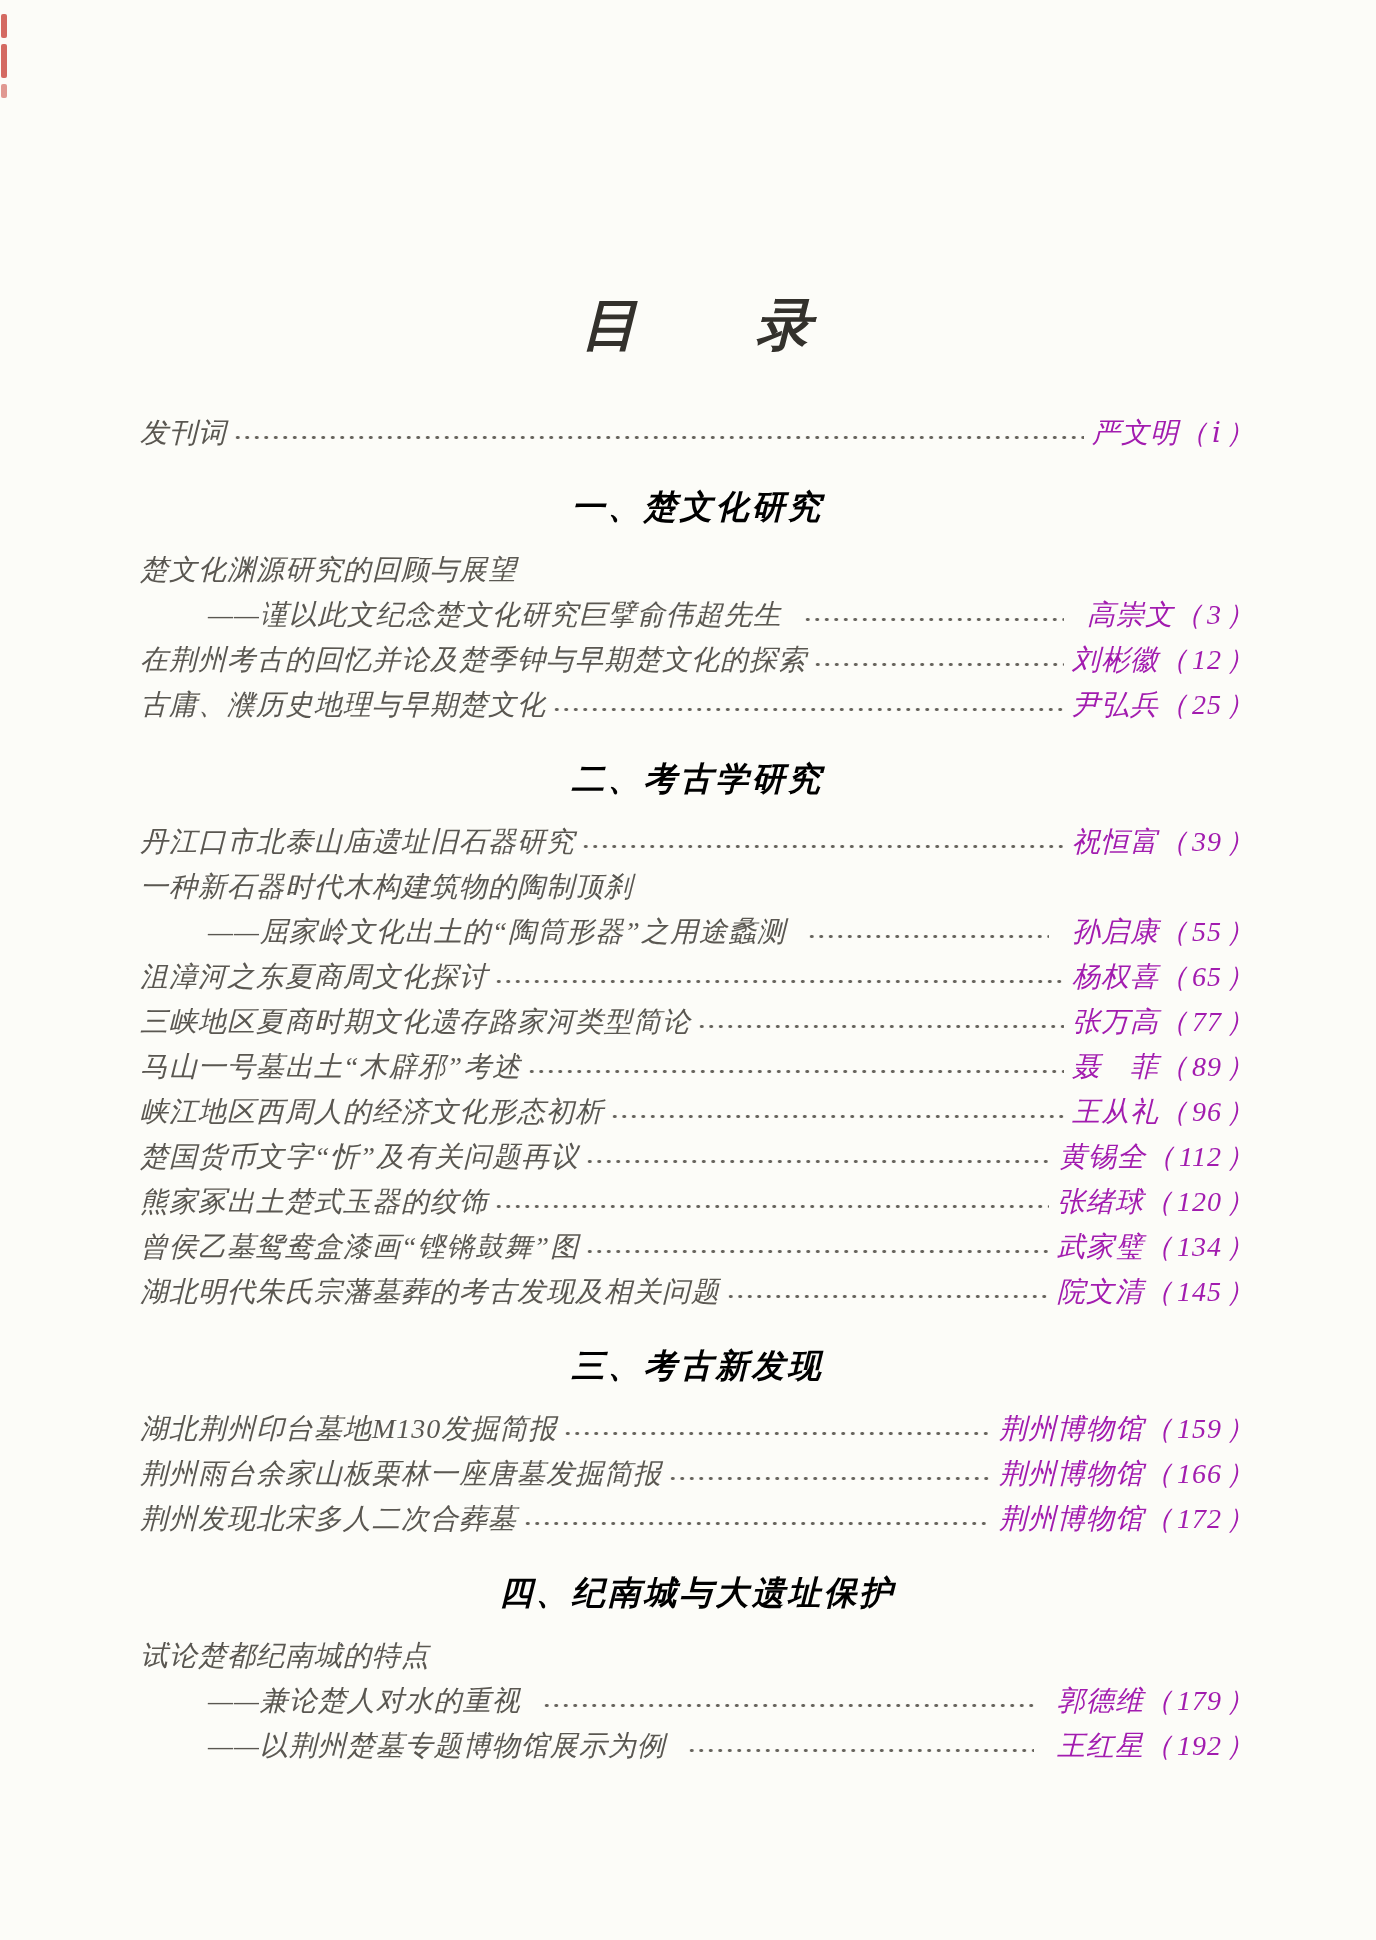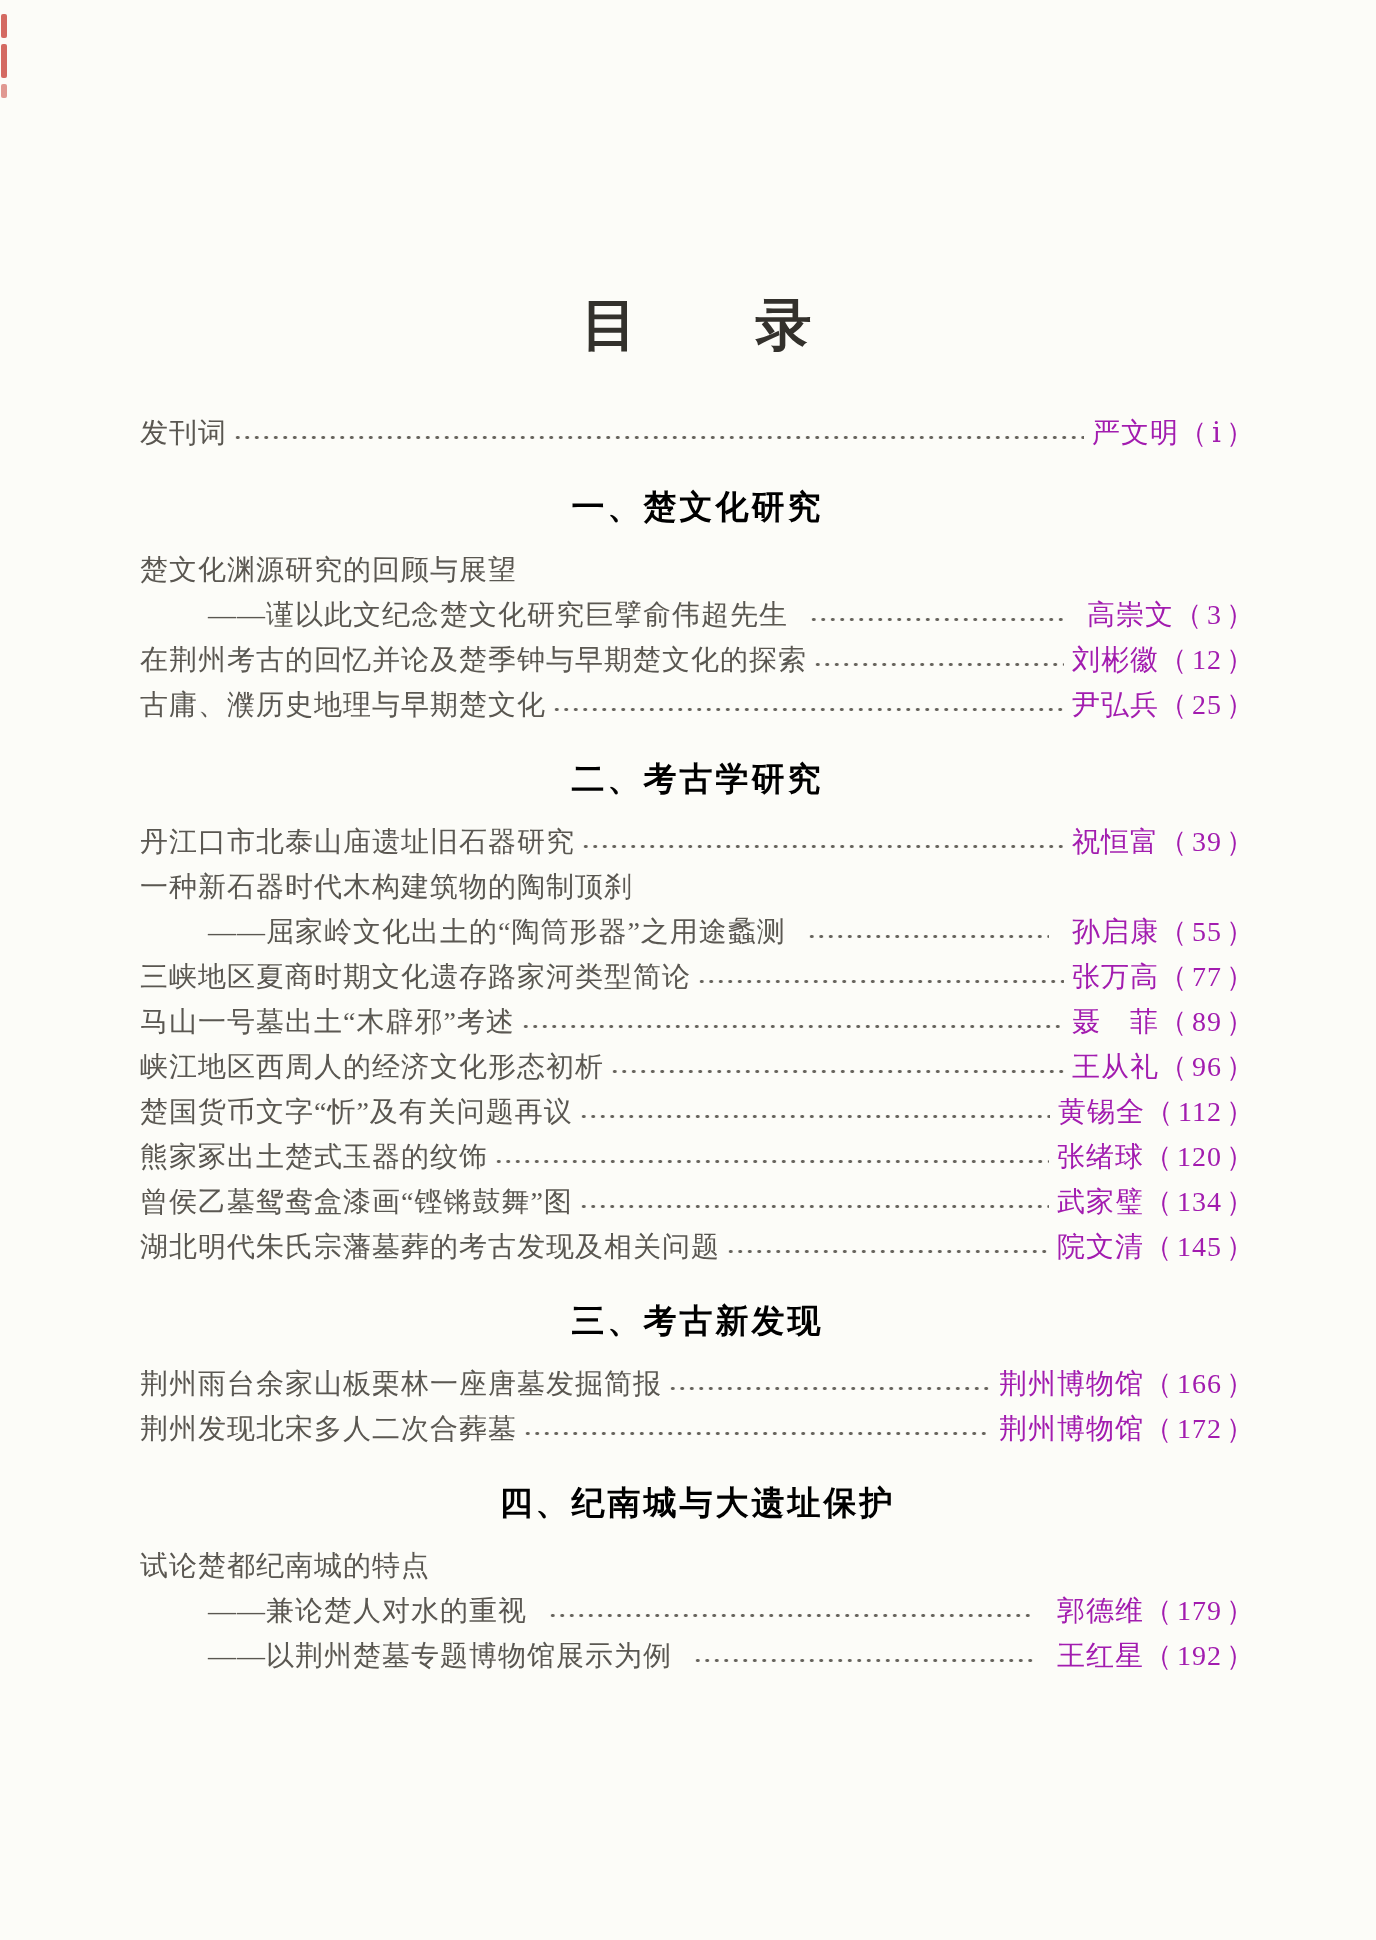--- a/index.html
+++ b/index.html
@@ -26,20 +26,21 @@
     background: #c9453c;
     opacity: .8;
     border-radius: 2px;
   }
   .artifact i:nth-child(2) { height: 34px; }
   .artifact i:nth-child(3) { height: 14px; opacity: .55; }
 
   .content-col {
     margin-left: 140px;
     width: 1115px;
+    font-style: italic;
   }
   .page-title {
     margin: 0;
     text-align: center;
     font-size: 56px;
     line-height: 58px;
     font-weight: 700;
     color: #33312c;
     letter-spacing: 2px;
     font-family: "Liberation Serif", "DejaVu Serif", serif;
@@ -125,20 +126,25 @@
   </div>
         <div class="toc-row">
     <span class="title">一种新石器时代木构建筑物的陶制顶刹</span>
   </div>
         <div class="toc-row indent">
     <span class="title">——屈家岭文化出土的“陶筒形器”之用途蠡测</span>
           <span class="leader"></span>
           <span class="ref"><span>孙启康</span><span class="pg"><span>（</span><span class="num">55</span><span>）</span></span></span>
   </div>
         <div class="toc-row">
+    <span class="title">沮漳河之东夏商周文化探讨</span>
+          <span class="leader"></span>
+          <span class="ref"><span>杨权喜</span><span class="pg"><span>（</span><span class="num">65</span><span>）</span></span></span>
+  </div>
+        <div class="toc-row">
     <span class="title">三峡地区夏商时期文化遗存路家河类型简论</span>
           <span class="leader"></span>
           <span class="ref"><span>张万高</span><span class="pg"><span>（</span><span class="num">77</span><span>）</span></span></span>
   </div>
         <div class="toc-row">
     <span class="title">马山一号墓出土“木辟邪”考述</span>
           <span class="leader"></span>
           <span class="ref"><span>聂　菲</span><span class="pg"><span>（</span><span class="num">89</span><span>）</span></span></span>
   </div>
         <div class="toc-row">
@@ -161,20 +167,25 @@
           <span class="leader"></span>
           <span class="ref"><span>武家璧</span><span class="pg"><span>（</span><span class="num">134</span><span>）</span></span></span>
   </div>
         <div class="toc-row">
     <span class="title">湖北明代朱氏宗藩墓葬的考古发现及相关问题</span>
           <span class="leader"></span>
           <span class="ref"><span>院文清</span><span class="pg"><span>（</span><span class="num">145</span><span>）</span></span></span>
   </div>
         <h2 class="section-heading"><span>三、考古新发现</span></h2>
         <div class="toc-row">
+    <span class="title">湖北荆州印台墓地M130发掘简报</span>
+          <span class="leader"></span>
+          <span class="ref"><span>荆州博物馆</span><span class="pg"><span>（</span><span class="num">159</span><span>）</span></span></span>
+  </div>
+        <div class="toc-row">
     <span class="title">荆州雨台余家山板栗林一座唐墓发掘简报</span>
           <span class="leader"></span>
           <span class="ref"><span>荆州博物馆</span><span class="pg"><span>（</span><span class="num">166</span><span>）</span></span></span>
   </div>
         <div class="toc-row">
     <span class="title">荆州发现北宋多人二次合葬墓</span>
           <span class="leader"></span>
           <span class="ref"><span>荆州博物馆</span><span class="pg"><span>（</span><span class="num">172</span><span>）</span></span></span>
   </div>
         <h2 class="section-heading"><span>四、纪南城与大遗址保护</span></h2>

